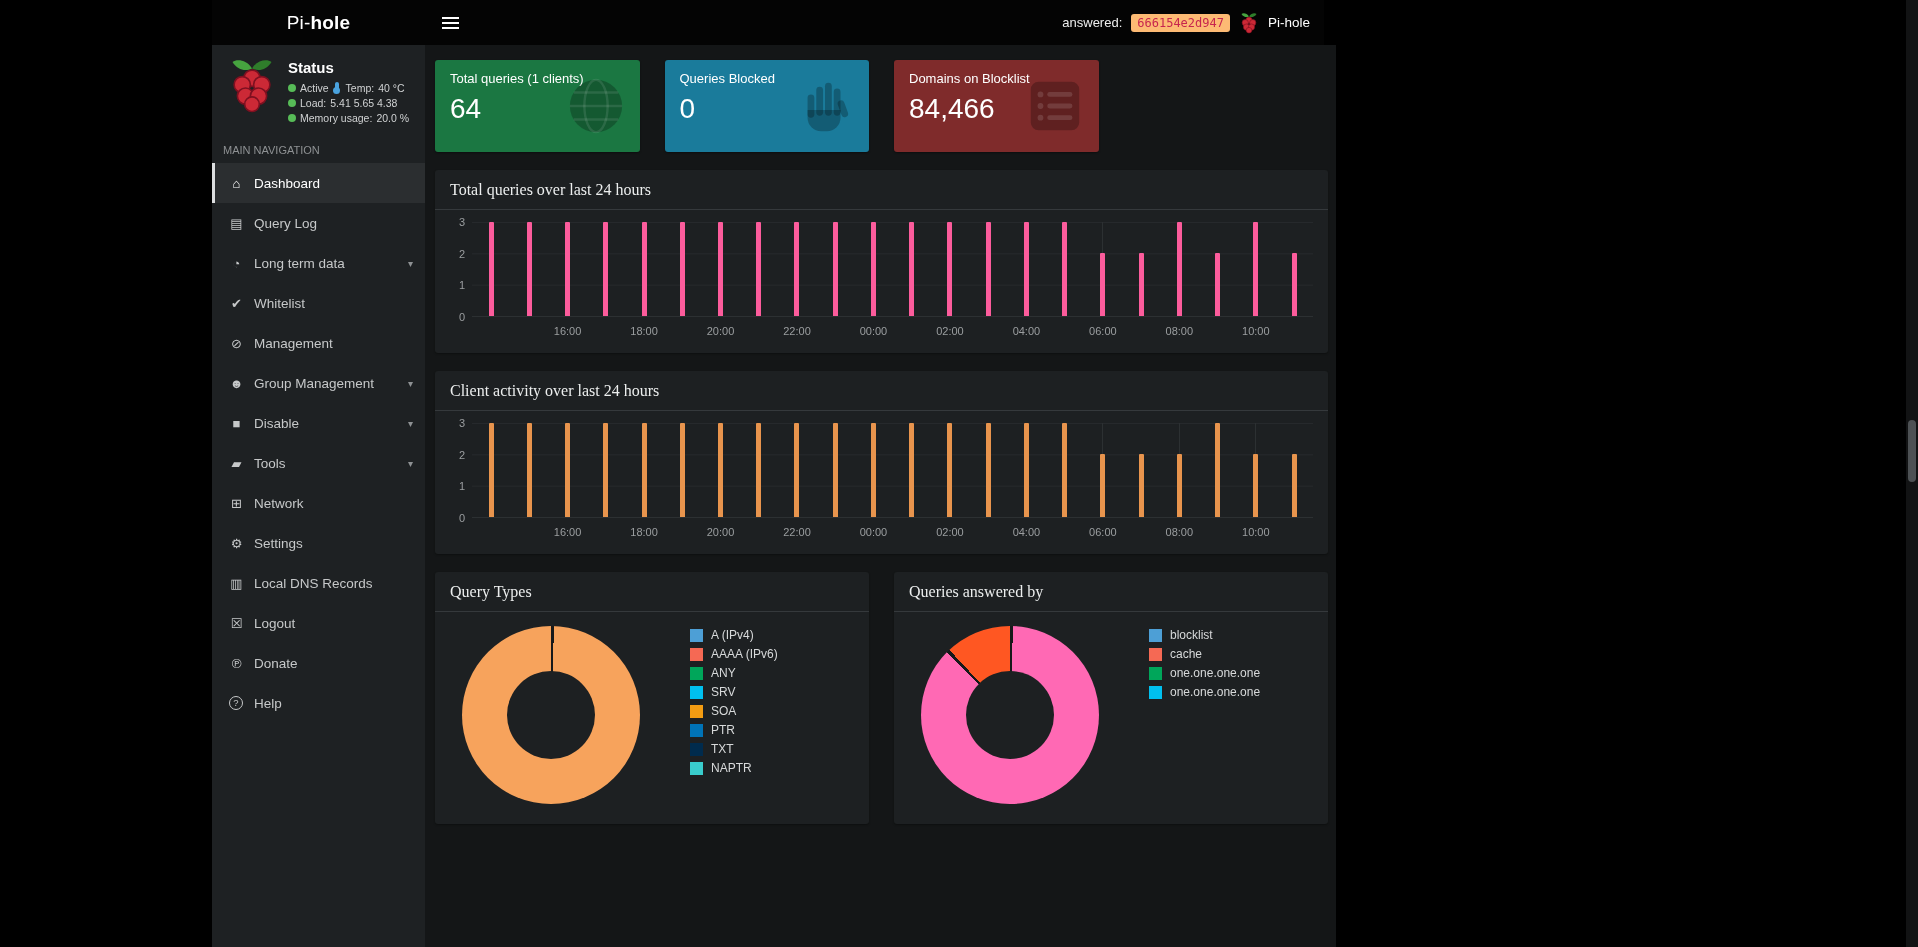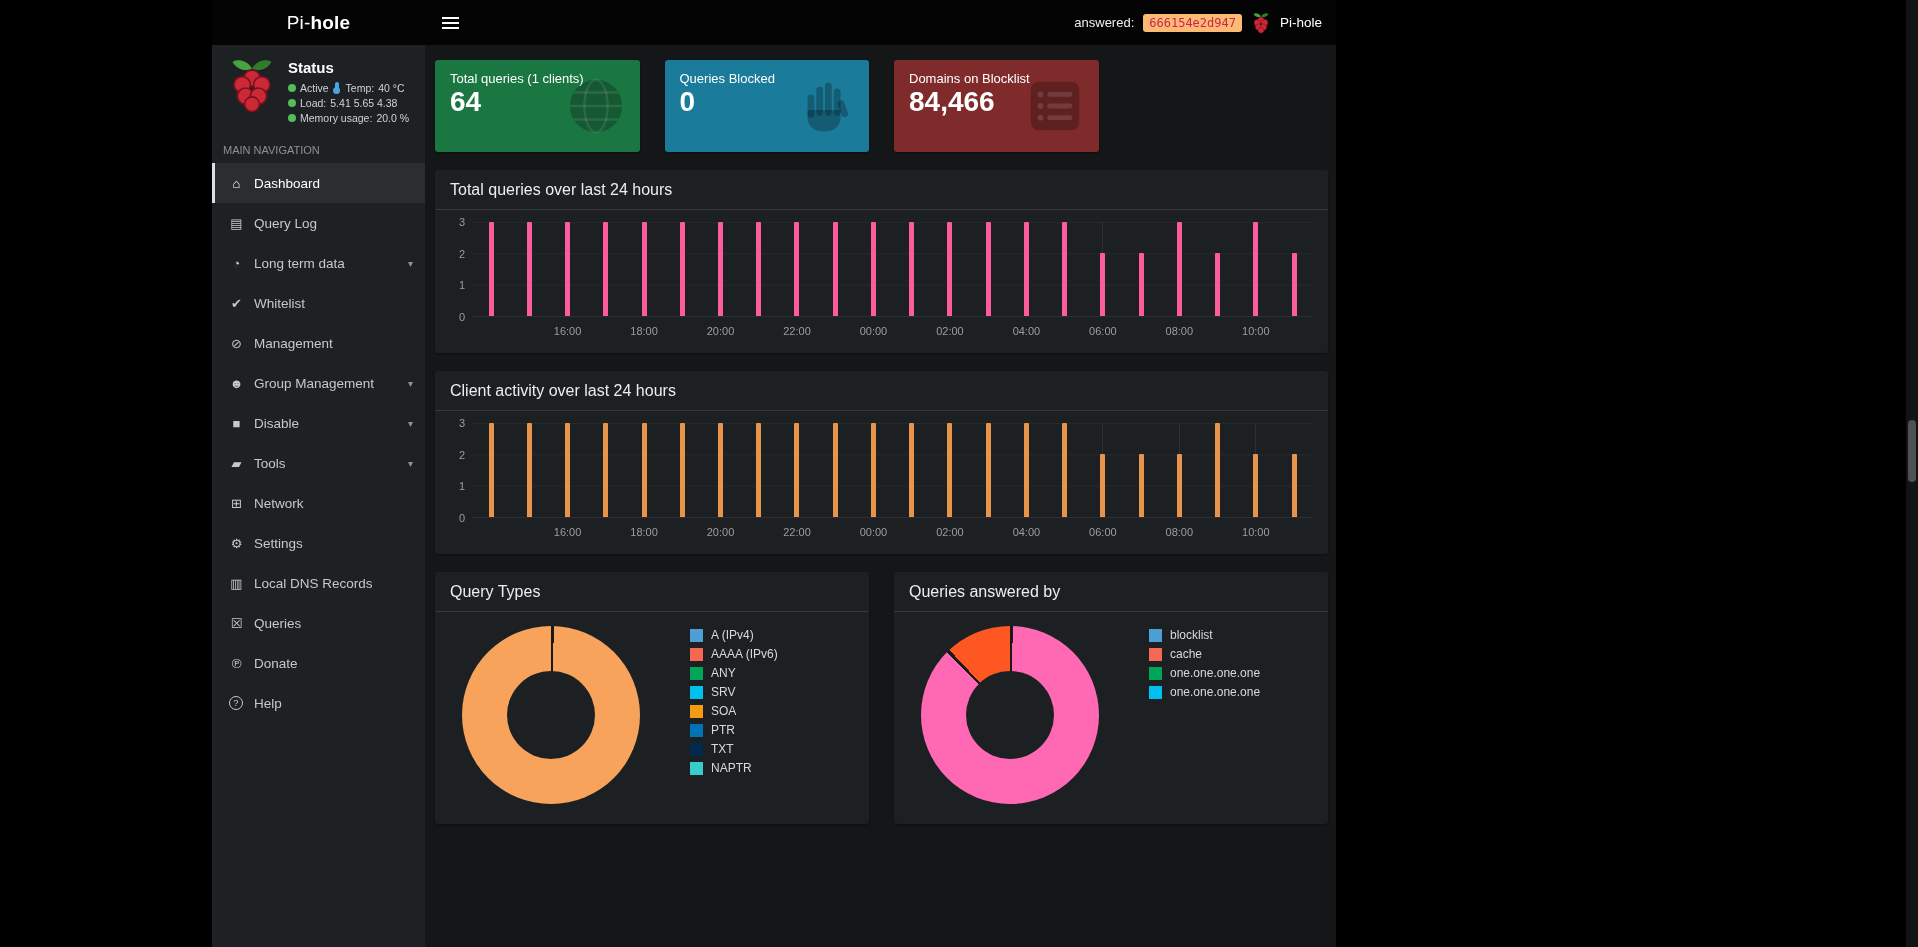--- a/index.html
+++ b/index.html
@@ -5,21 +5,21 @@
   * { box-sizing: border-box; }
   html,body { margin:0; padding:0; }
   body {
     width:1918px; height:947px; overflow:hidden; position:relative;
     background:#000; color:#fff;
     font-family:"Liberation Sans","DejaVu Sans",sans-serif;
   }
   .app { position:absolute; left:212px; top:0; width:1124px; height:947px; }
 
   
-  .topbar { position:absolute; top:0; left:0; right:0; height:45px; background:#040404; display:flex; z-index:5; }
+  .topbar { position:absolute; top:0; left:0; right:12px; height:45px; background:#040404; display:flex; z-index:5; }
   .brand { width:213px; height:45px; display:flex; align-items:center; justify-content:center;
            font-size:19px; color:#fff; cursor:pointer; letter-spacing:.2px; }
   .brand .light { font-weight:300; }
   .brand b { font-weight:700; }
   .topbar-main { flex:1; display:flex; align-items:center; padding-right:14px; }
   .hamburger { background:none; border:none; padding:0 17px; height:45px; cursor:pointer; display:flex; align-items:center; }
   .bars { display:inline-block; width:17px; height:2px; background:#fff; position:relative; }
   .bars::before,.bars::after { content:""; position:absolute; left:0; width:17px; height:2px; background:#fff; }
   .bars::before { top:-5px; } .bars::after { top:5px; }
   .topbar-right { margin-left:auto; display:flex; align-items:center; gap:9px; }
@@ -48,25 +48,25 @@
   .chevron { margin-left:auto; color:#8e9193; font-size:10px; }
 
   
   .content { position:absolute; top:45px; left:213px; right:0; bottom:0; background:#141617;
              padding:15px 8px 0 10px; overflow:hidden; }
 
   .cards { display:grid; grid-template-columns:repeat(4,1fr); gap:25px; margin-bottom:18px; }
   .card { height:92px; border-radius:3px; position:relative; padding:11px 15px; overflow:hidden;
           box-shadow:0 1px 2px rgba(0,0,0,.4); }
   .card-title { font-size:13px; color:#fff; }
-  .card-value { font-size:28px; font-weight:700; color:#fff; }
+  .card-value { font-size:28px; font-weight:400; margin-top:7px; color:#fff; }
   .card-icon { position:absolute; right:13px; top:15px; width:62px; height:62px; }
 
   .panel { background:#1d2022; border-radius:3px; margin-bottom:18px; box-shadow:0 1px 2px rgba(0,0,0,.35); }
-  .panel-header { padding:11px 15px 10px; border-bottom:1px solid #35393c; }
+  .panel-header { padding:11px 15px 10px; border-bottom:1px solid #35393c;font-family:Liberation Serif, serif; }
   .panel-title { margin:0; font-size:16px; font-weight:400; color:#eceeee; }
   .panel-body { padding:12px 15px 10px 10px; }
 
   .chart-grid { display:grid; grid-template-columns:27px 1fr; grid-template-rows:95px 26px; }
   .y-axis { position:relative; }
   .ytick { position:absolute; right:7px; transform:translateY(-50%); font-size:11px; color:#9b9ea0; }
   .plot { position:relative; display:flex; border-bottom:1px solid #2c3032;
           background-image:linear-gradient(to bottom,#26292c 1px,transparent 1px); background-size:100% 33.334%; }
   .slot { flex:1; position:relative; display:flex; align-items:flex-end; justify-content:center; }
   .slot.grid::before { content:""; position:absolute; left:calc(50% - .5px); top:0; bottom:0; width:1px; background:#2c3032; }
@@ -200,21 +200,21 @@
         <a class="nav-item">
           <span class="nav-icon">⚙</span>
           <span>Settings</span>
         </a>
         <a class="nav-item">
           <span class="nav-icon">▥</span>
           <span>Local DNS Records</span>
         </a>
         <a class="nav-item">
           <span class="nav-icon">☒</span>
-          <span>Queries</span>
+          <span>Logout</span>
         </a>
         <a class="nav-item">
           <span class="nav-icon">℗</span>
           <span>Donate</span>
         </a>
         <a class="nav-item">
           <span class="nav-icon circled">?</span>
           <span>Help</span>
         </a>
       </nav>

